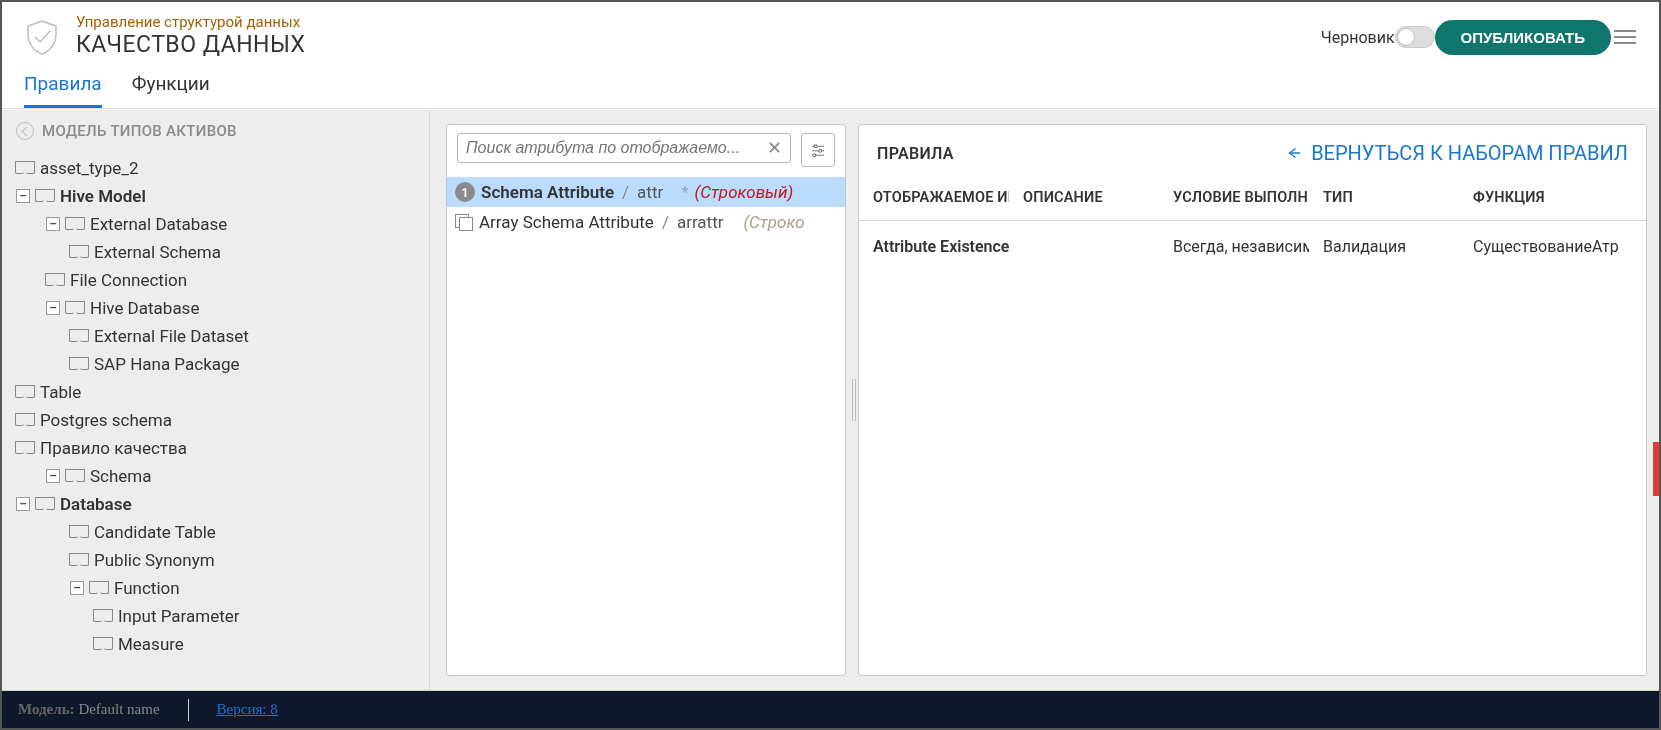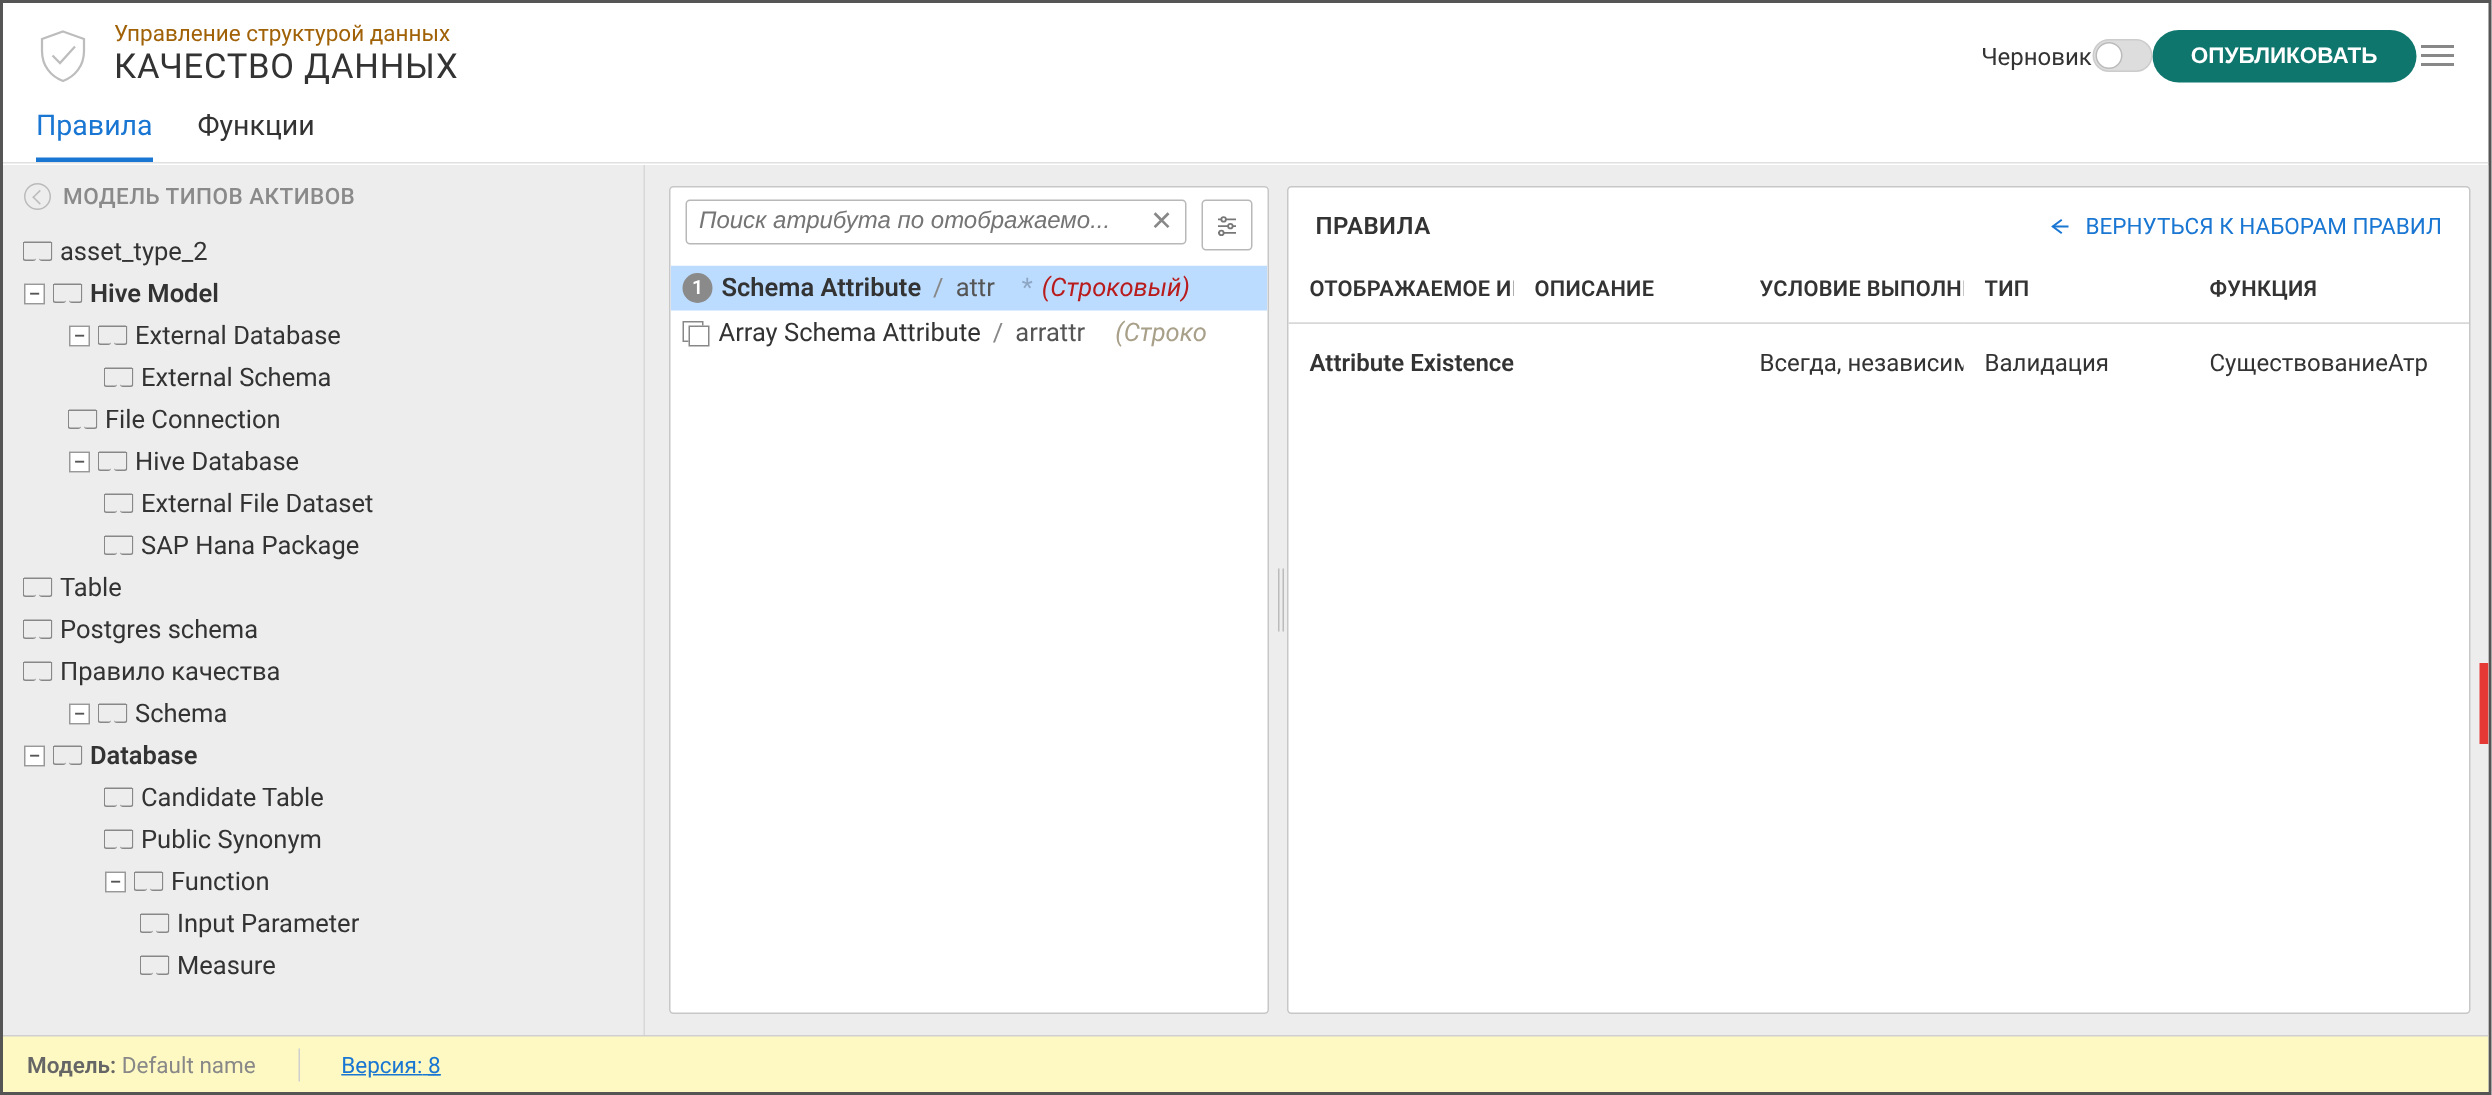--- a/index.html
+++ b/index.html
@@ -131,41 +131,42 @@
   .attr-type-sel { color:#b91c1c; font-style:italic; }
 
   
   .splitter { width: 12px; display:flex; align-items:center; justify-content:center; cursor:col-resize; }
   .splitter .handle { width:1px; height:42px; background:#bbb; box-shadow: 3px 0 0 #bbb; }
 
   
   .rules-panel { flex:1; background:#fff; border:1px solid #c7c7c7; border-radius:3px; display:flex; flex-direction:column; overflow:hidden; }
   .rules-header { display:flex; align-items:center; padding: 16px 18px 14px 18px; }
   .rules-title { font-size:16px; font-weight:600; letter-spacing:.3px; color:#333; }
-  .back-link { margin-left:auto; color:#1976d2; font-size:15px; display:flex; align-items:center; gap:8px; cursor:pointer; }
+  .back-link { margin-left:auto; color:#1976d2; font-size:20px; display:flex; align-items:center; gap:8px; cursor:pointer; }
   .back-link svg { width:18px; height:18px; stroke:#1976d2; }
 
   .rules-table { width:100%; border-collapse:collapse; table-layout:fixed; }
   .rules-table th {
     text-align:left; font-size:14.5px; font-weight:600; color:#333;
     padding: 10px 10px 14px 14px; border-bottom:1px solid #d8d8d8;
     white-space:nowrap; overflow:hidden; letter-spacing:.2px;
   }
   .rules-table td {
     font-size:16px; padding: 16px 10px 16px 14px;
     white-space:nowrap; overflow:hidden; text-overflow:clip;
   }
   .rules-table td.bold { font-weight:600; }
 
   
   .footer {
     position:absolute; bottom:0; left:0; right:0; height:38px;
-    background:#fef9c3; border-top:1px solid #cfcfcf;
+    background:#0f172a; border-top:1px solid #cfcfcf;
     display:flex; align-items:center; padding: 0 16px; gap: 18px;
     font-size:15px;
+    font-family:Liberation Serif, serif;
   }
   .footer .label { color:#666; font-weight:600; }
   .footer .value { color:#888; }
   .footer .divider { width:1px; height:22px; background:#cfcfcf; margin: 0 10px; }
   .footer .link { color:#1976d2; text-decoration:underline; cursor:pointer; }
   .footer .link .ver { text-decoration:underline; }
 
   
   .err-bar { position:absolute; right:0; top:440px; width:6px; height:54px; background:#e53935; }
 

